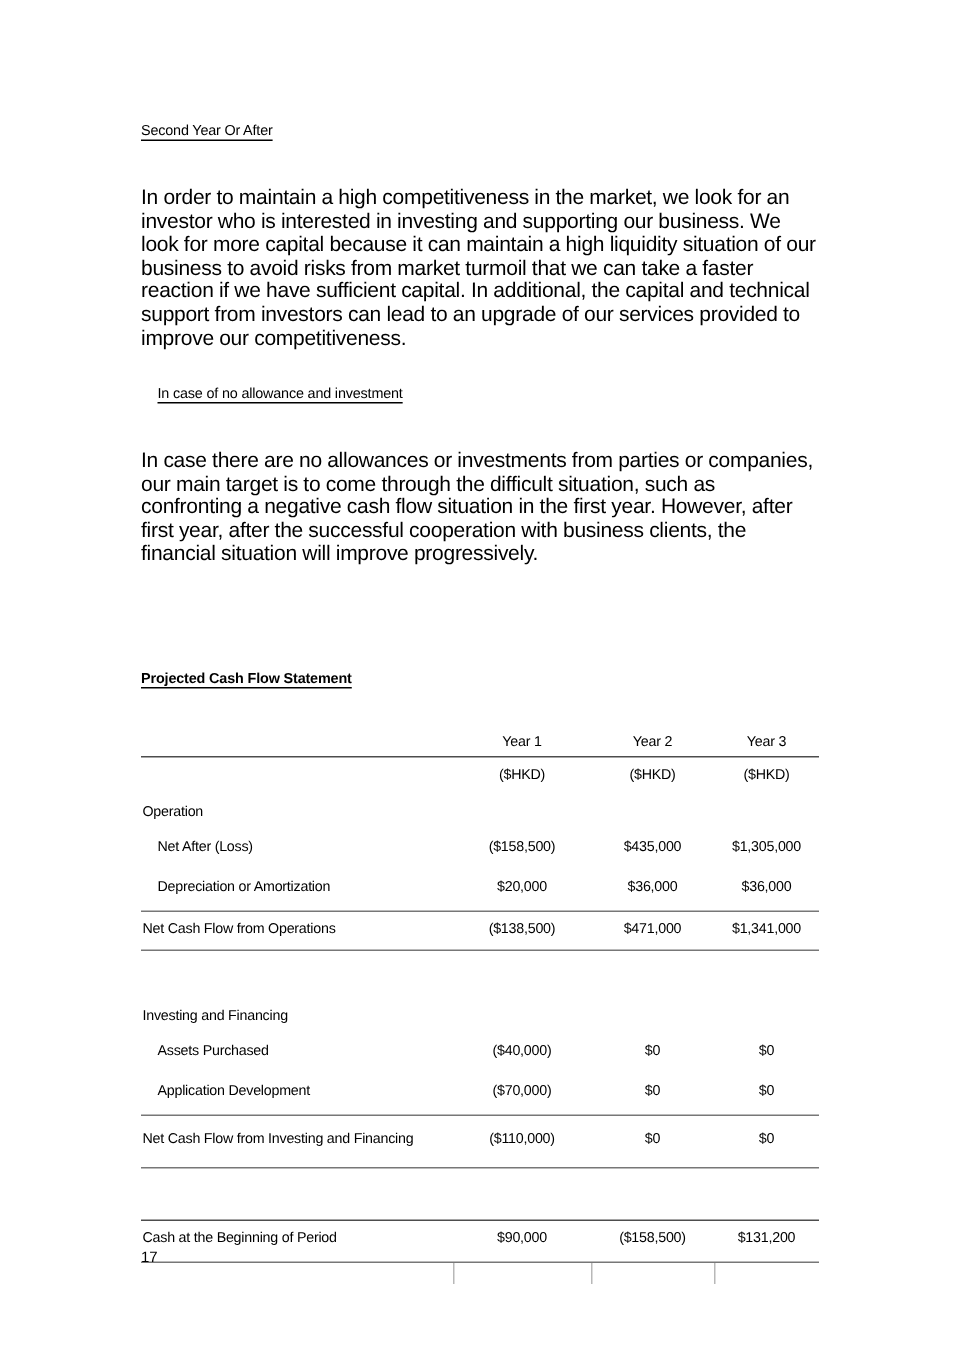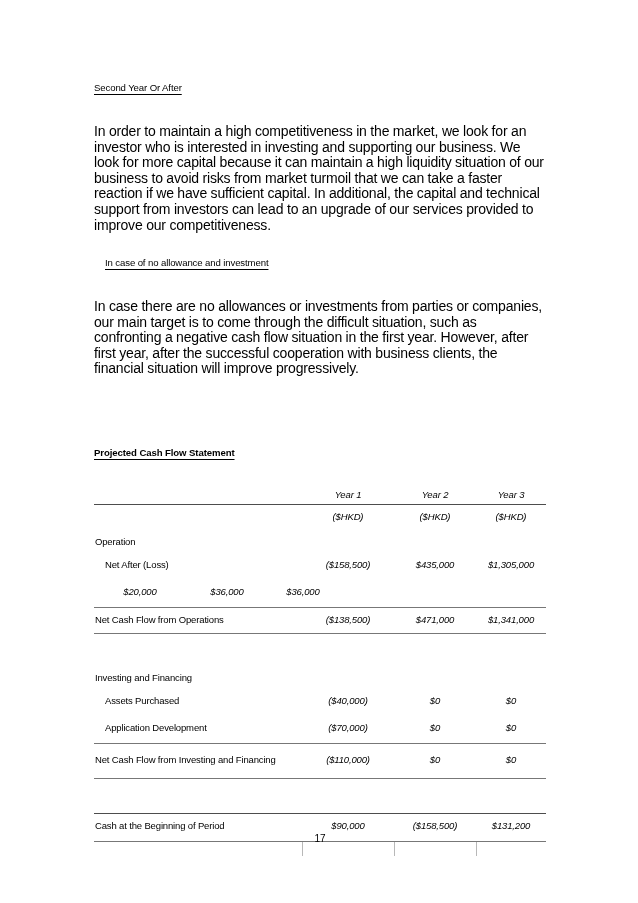--- a/index.html
+++ b/index.html
@@ -79,21 +79,20 @@
     flex: 0 0 208px;
     line-height: 13px;
     padding-left: 1px;
     box-sizing: border-box;
   }
   .tlabel.indent { padding-left: 11px; }
   .tval {
     flex: 0 0 81px;
     text-align: center;
     line-height: 13px;
-    font-style: italic;
   }
   .tval.c1 { flex: 0 0 92px; }
   .tval.c2 { flex: 0 0 82px; }
   .tval.c3 { flex: 0 0 70px; }
 
   .rule {
     width: 452px;
     height: 0;
     border-top: 1px solid #4d4d4d;
   }
@@ -125,21 +124,21 @@
     height: 14px;
     border-left: 1px solid #b8b8b8;
   }
 
   
   .pagenum {
     position: absolute;
     left: 0;
     top: 833px;
     width: 452px;
-    text-align: center;
+    text-align: left;
     font-size: 10px;
     letter-spacing: -0.1px;
   }
 </style>
 </head>
 <body>
 
 <div class="page">
   <div class="content">
 
@@ -192,20 +191,21 @@
       <div class="trow">
         <div class="tlabel indent">Net After (Loss)</div>
         <div class="tval c1">($158,500)</div>
         <div class="tval c2">$435,000</div>
         <div class="tval c3">$1,305,000</div>
       </div>
 
       <div class="sp12"></div>
 
       <div class="trow">
+        <div class="tlabel indent">Depreciation or Amortization</div>
         <div class="tval c1">$20,000</div>
         <div class="tval c2">$36,000</div>
         <div class="tval c3">$36,000</div>
       </div>
 
       <div class="sp8"></div>
       <div class="rule thin"></div>
       <div class="sp4"></div>
 
       <div class="trow">

